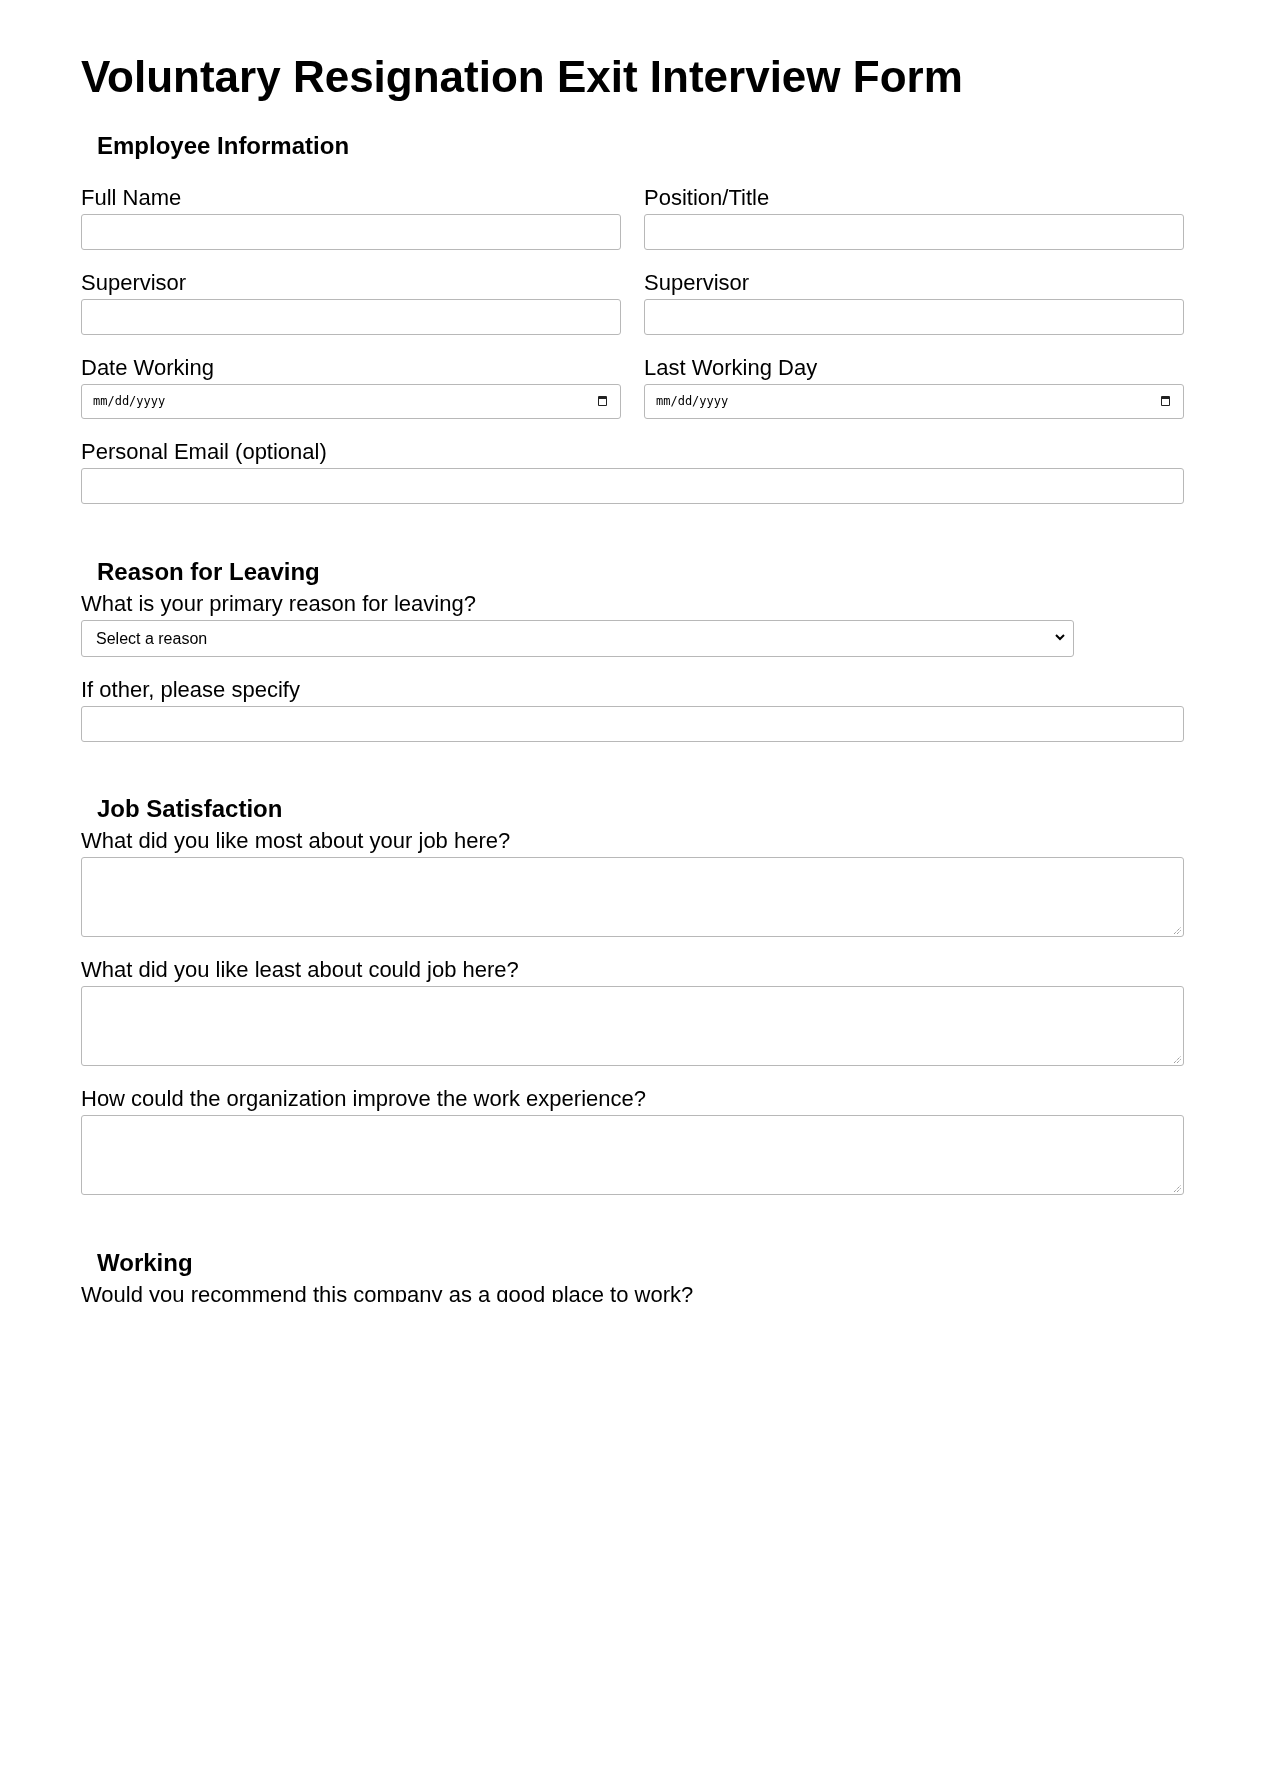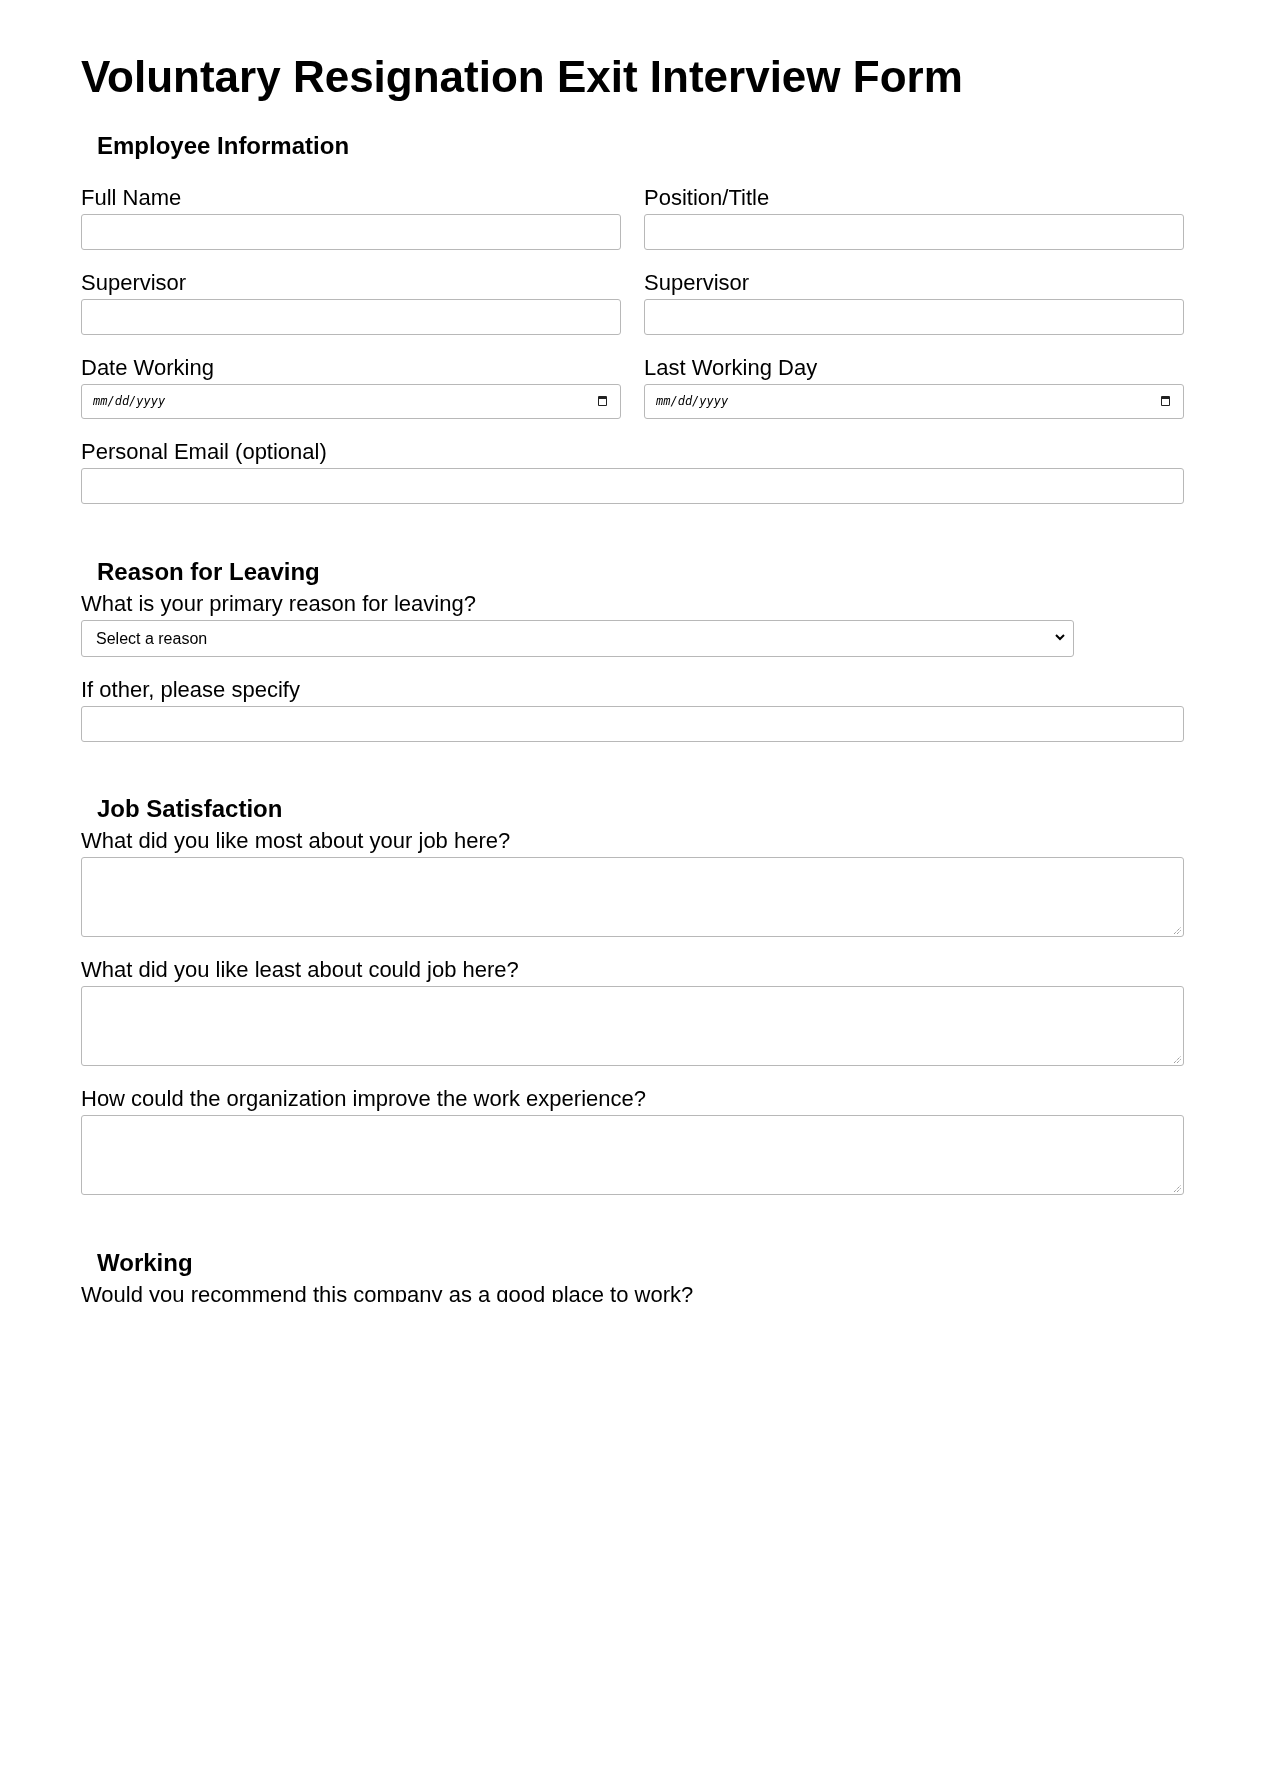--- a/index.html
+++ b/index.html
@@ -8,21 +8,21 @@
       font-family: "Liberation Sans", sans-serif; color: #000;
     }
     .page { position: absolute; left: 81px; top: 0; width: 1103px; }
     h1 { position: absolute; left: 0; top: 58px; margin: 0; font-size: 44px; font-weight: bold; line-height: 38px; white-space: nowrap; }
     h2 { position: absolute; left: 0; margin: 16px; font-size: 24px; font-weight: bold; line-height: 28px; white-space: nowrap; }
     .label { position: absolute; font-size: 22px; line-height: 20px; white-space: nowrap; }
     .field {
       position: absolute; box-sizing: border-box; border: 1px solid #b8b8b8;
       border-radius: 3px; background: #fff; height: 36px;
     }
-    .date-field { height: 35px; font-style: italic; }
+    .date-field { height: 35px; }
     .date-text {
       position: absolute; left: 11px; top: 9px; font-family: "DejaVu Sans Mono", monospace;
       font-size: 12px; color: #000; letter-spacing: 0px;
     }
     .cal-icon {
       position: absolute; right: 13px; top: 11px; width: 9px; height: 10px;
       box-sizing: border-box; border: 1.5px solid #222; border-top-width: 3px; border-radius: 1px;
     }
     .select-text { position: absolute; left: 14px; top: 8px; font-size: 16px; line-height: 20px; }
     .chevron {

